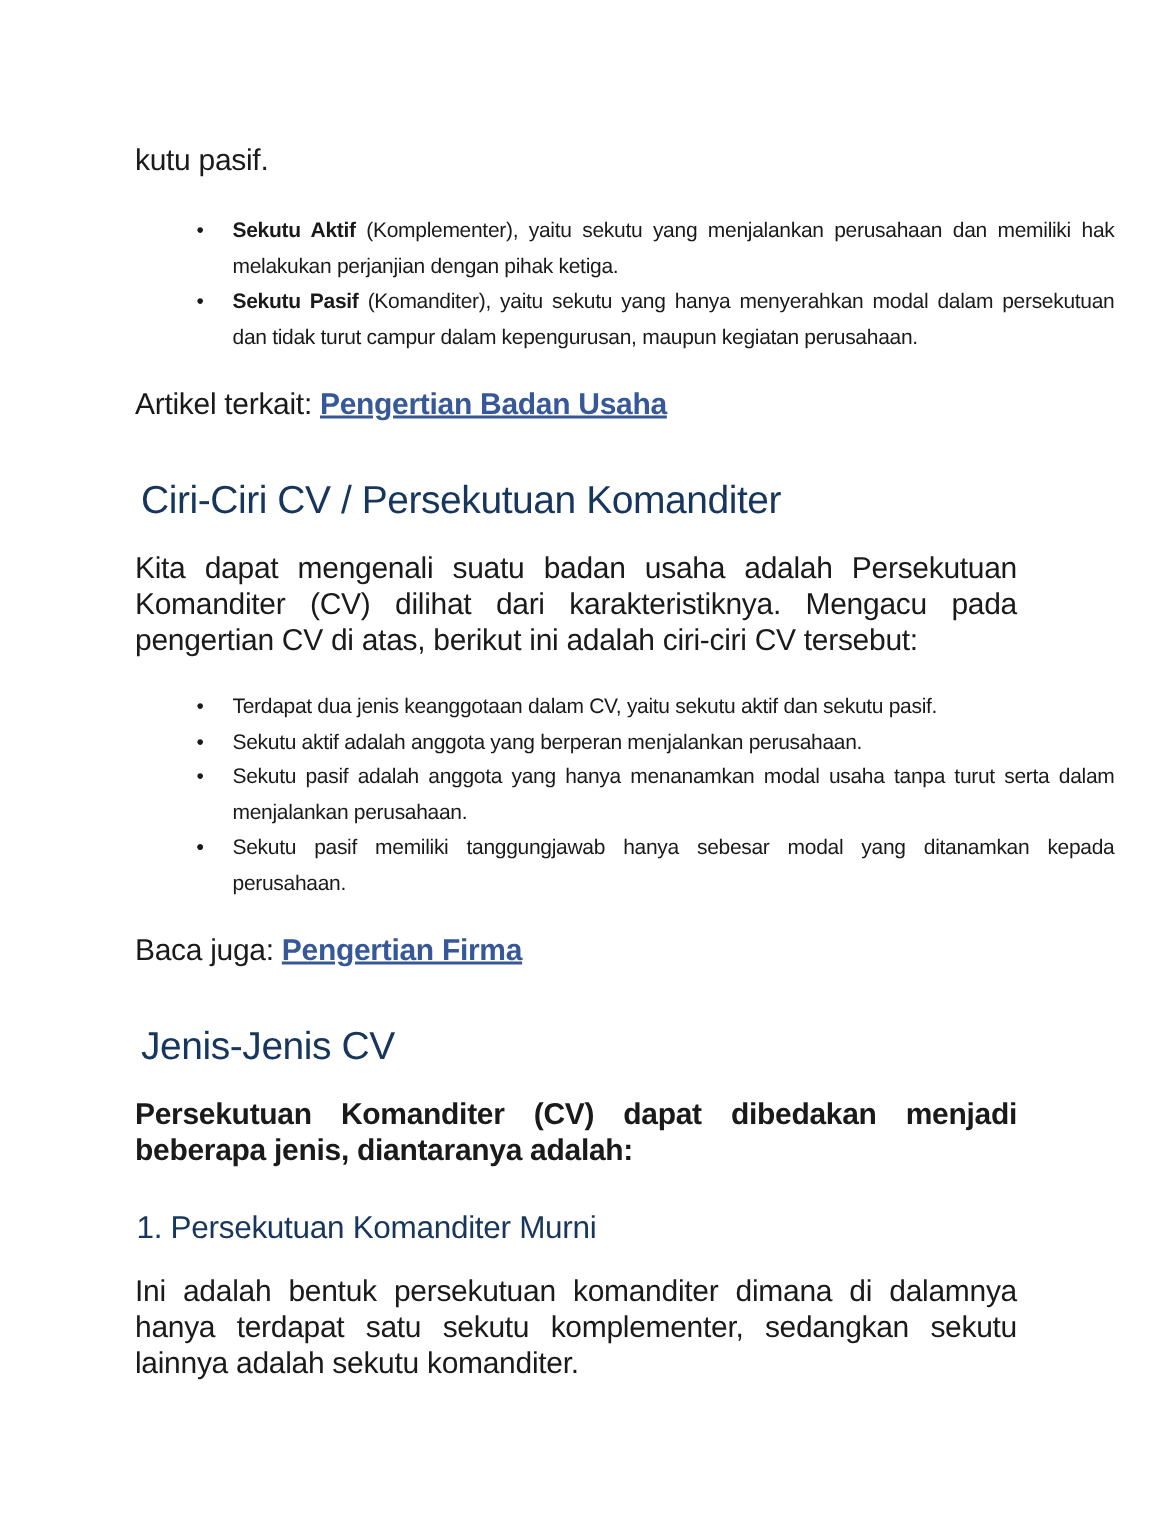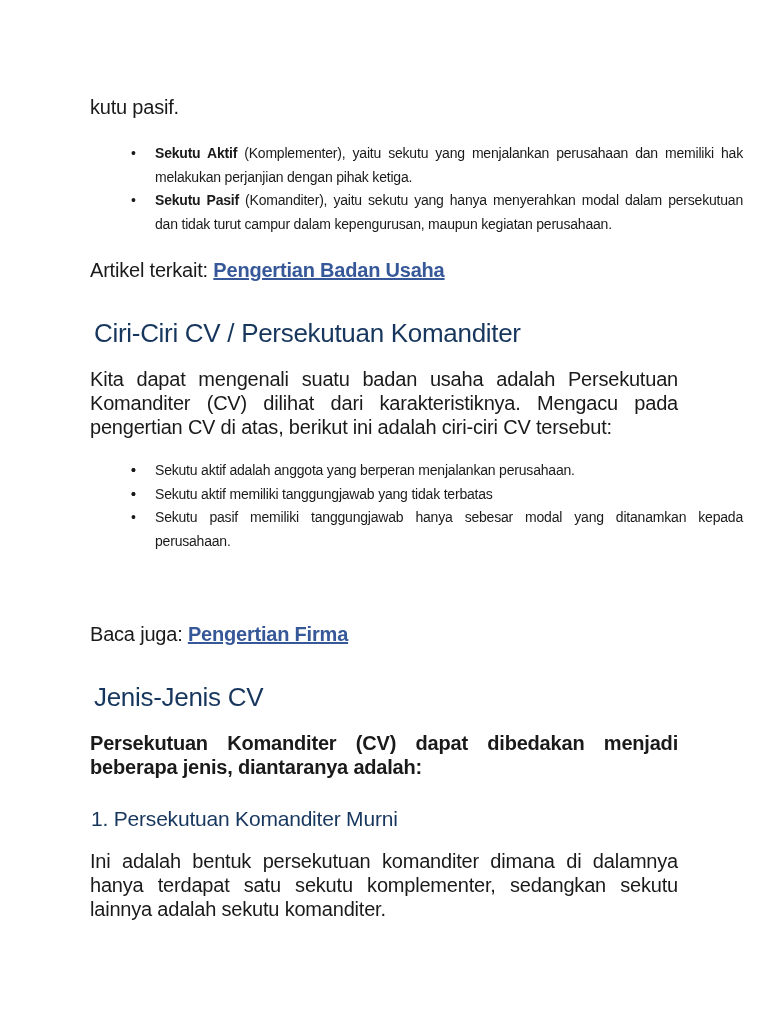--- a/index.html
+++ b/index.html
@@ -96,31 +96,32 @@
     <span>Artikel terkait: </span><a class="link">Pengertian Badan Usaha</a>
   </p>
 
   <h1 class="heading abs" style="top:313px;">Ciri-Ciri CV / Persekutuan Komanditer</h1>
 
   <p class="para abs" style="top:367px;">Kita dapat mengenali suatu badan usaha adalah Persekutuan Komanditer (CV) dilihat dari karakteristiknya. Mengacu pada pengertian CV di atas, berikut ini adalah ciri-ciri CV tersebut:</p>
 
   <ul class="bullets abs" style="top:459px;">
     <li>
       <span class="dot">•</span>
+      <span>Terdapat dua jenis keanggotaan dalam CV, yaitu sekutu aktif dan sekutu pasif.</span>
     </li>
     <li>
       <span class="dot">•</span>
       <span>Sekutu aktif adalah anggota yang berperan menjalankan perusahaan.</span>
     </li>
     <li>
       <span class="dot">•</span>
+      <span>Sekutu pasif adalah anggota yang hanya menanamkan modal usaha tanpa turut serta dalam menjalankan perusahaan.</span>
     </li>
     <li>
       <span class="dot">•</span>
-      <span>Sekutu aktif memiliki tanggungjawab yang tidak terbatas</span>
     </li>
     <li>
       <span class="dot">•</span>
       <span>Sekutu pasif memiliki tanggungjawab hanya sebesar modal yang ditanamkan kepada perusahaan.</span>
     </li>
   </ul>
 
   <p class="para abs" style="top:622px;">
     <span>Baca juga: </span><a class="link">Pengertian Firma</a>
   </p>

